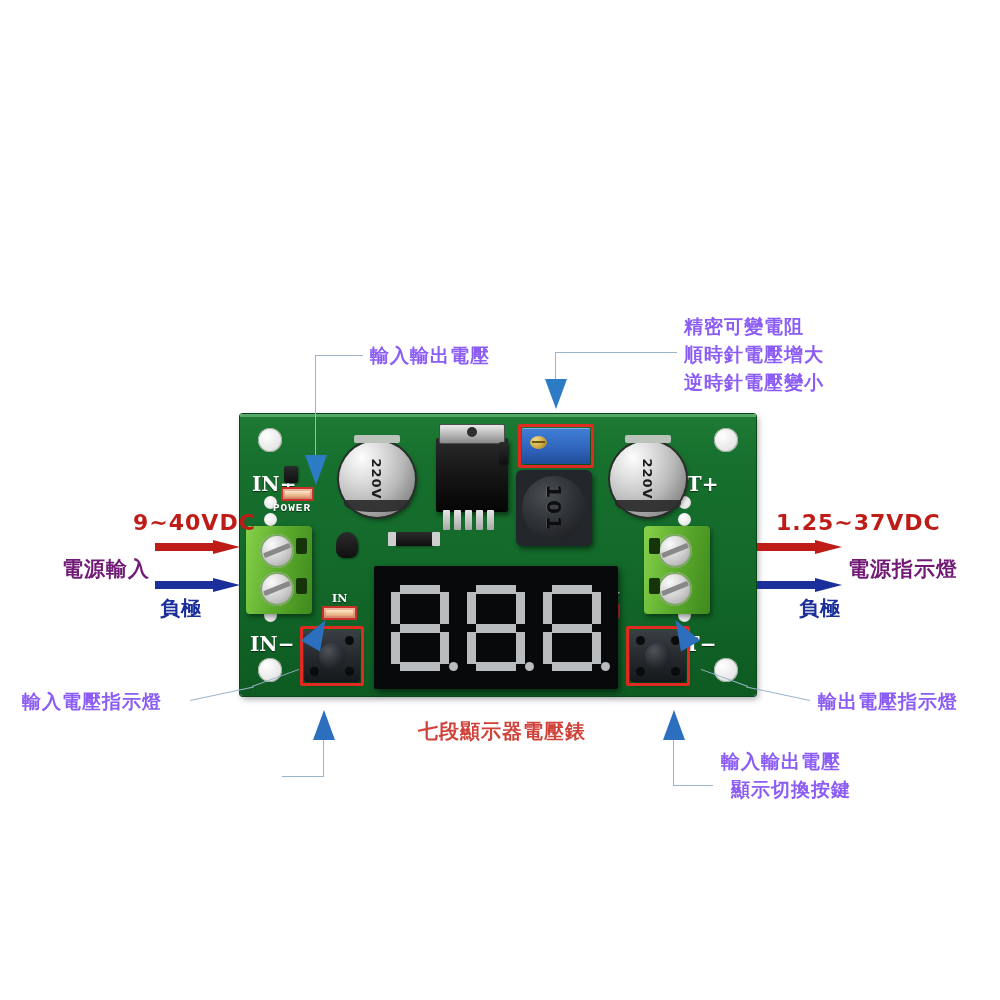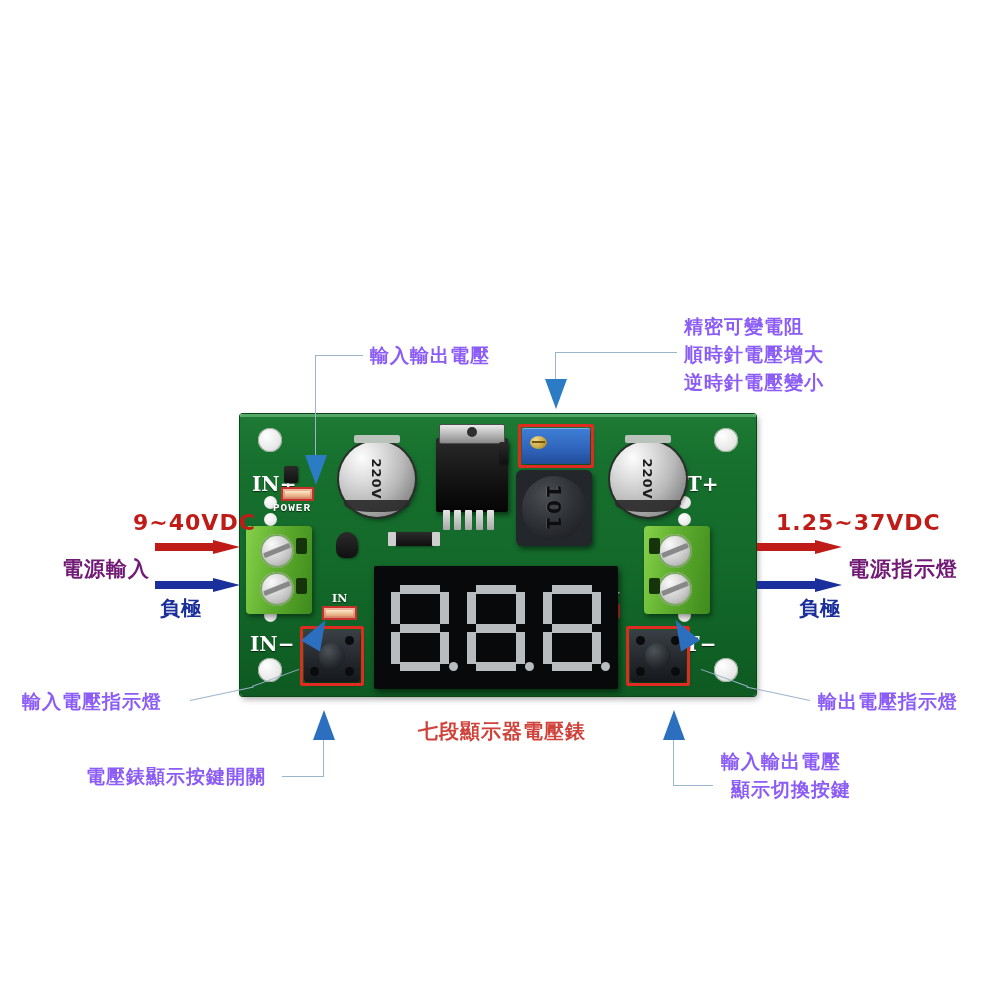--- a/index.html
+++ b/index.html
@@ -350,21 +350,20 @@
   <div class="lbl" style="left:22px;top:688px;">輸入電壓指示燈</div>
   <div class="ln h" style="left:190px;top:700px;width:65px;transform:rotate(-12deg);transform-origin:left center;"></div>
   <div class="ln h" style="left:252px;top:686px;width:50px;transform:rotate(-20deg);transform-origin:left center;"></div>
   <div class="tri up" style="left:307px;top:618px;transform:rotate(30deg);"></div>
 
   <div class="lbl" style="left:818px;top:688px;">輸出電壓指示燈</div>
   <div class="ln h" style="left:745px;top:700px;width:65px;transform:rotate(12deg);transform-origin:right center;"></div>
   <div class="ln h" style="left:698px;top:686px;width:50px;transform:rotate(20deg);transform-origin:right center;"></div>
   <div class="tri up" style="left:672px;top:618px;transform:rotate(-30deg);"></div>
 
-  <div class="lbl" style="left:86px;top:763px;">電壓錶顯示按鍵開關</div>
   <div class="ln h" style="left:282px;top:776px;width:42px;"></div>
   <div class="ln v" style="left:323px;top:740px;height:36px;"></div>
   <div class="tri up" style="left:313px;top:710px;"></div>
 
   <div class="lbl" style="left:721px;top:748px;">輸入輸出電壓</div>
   <div class="lbl" style="left:731px;top:776px;">顯示切換按鍵</div>
   <div class="ln h" style="left:673px;top:785px;width:40px;"></div>
   <div class="ln v" style="left:673px;top:740px;height:45px;"></div>
   <div class="tri up" style="left:663px;top:710px;"></div>
 

